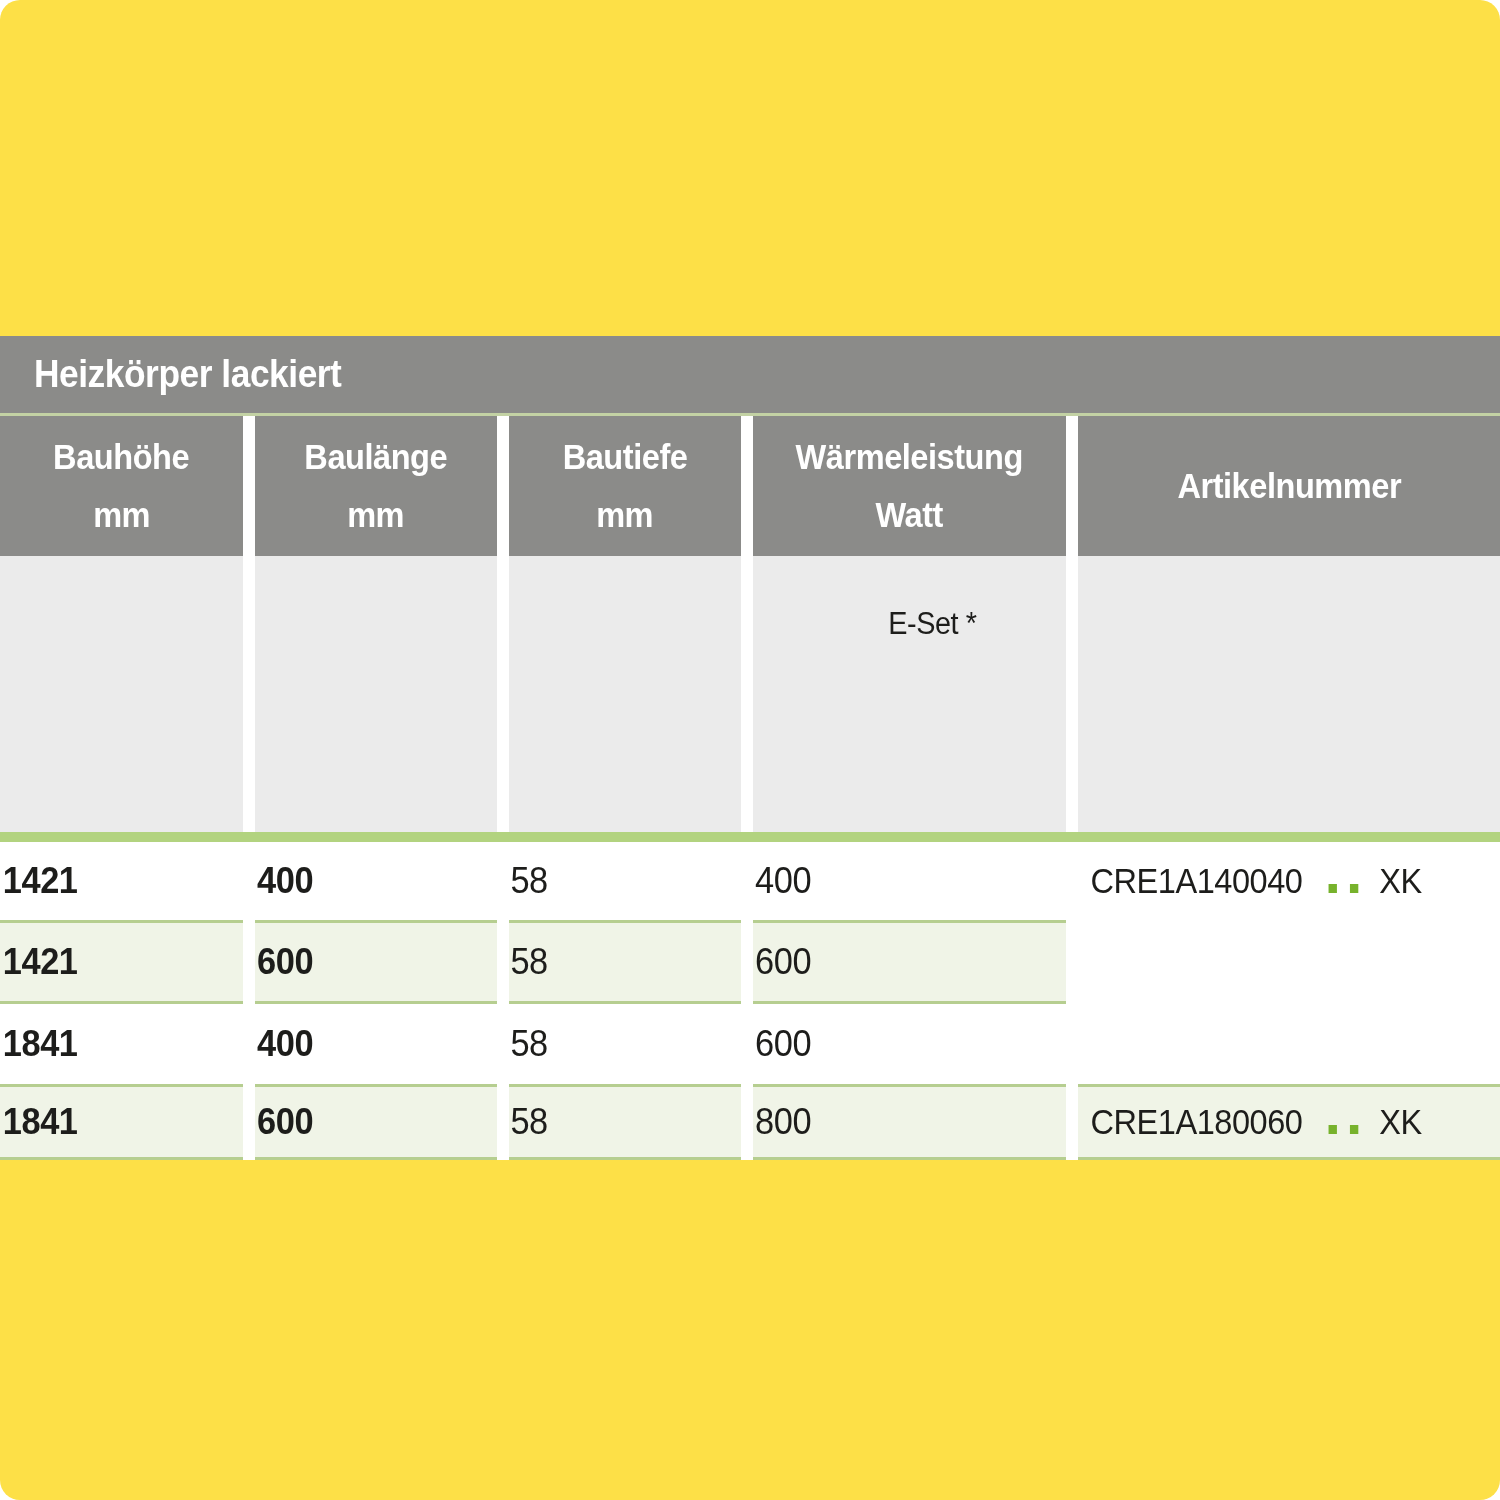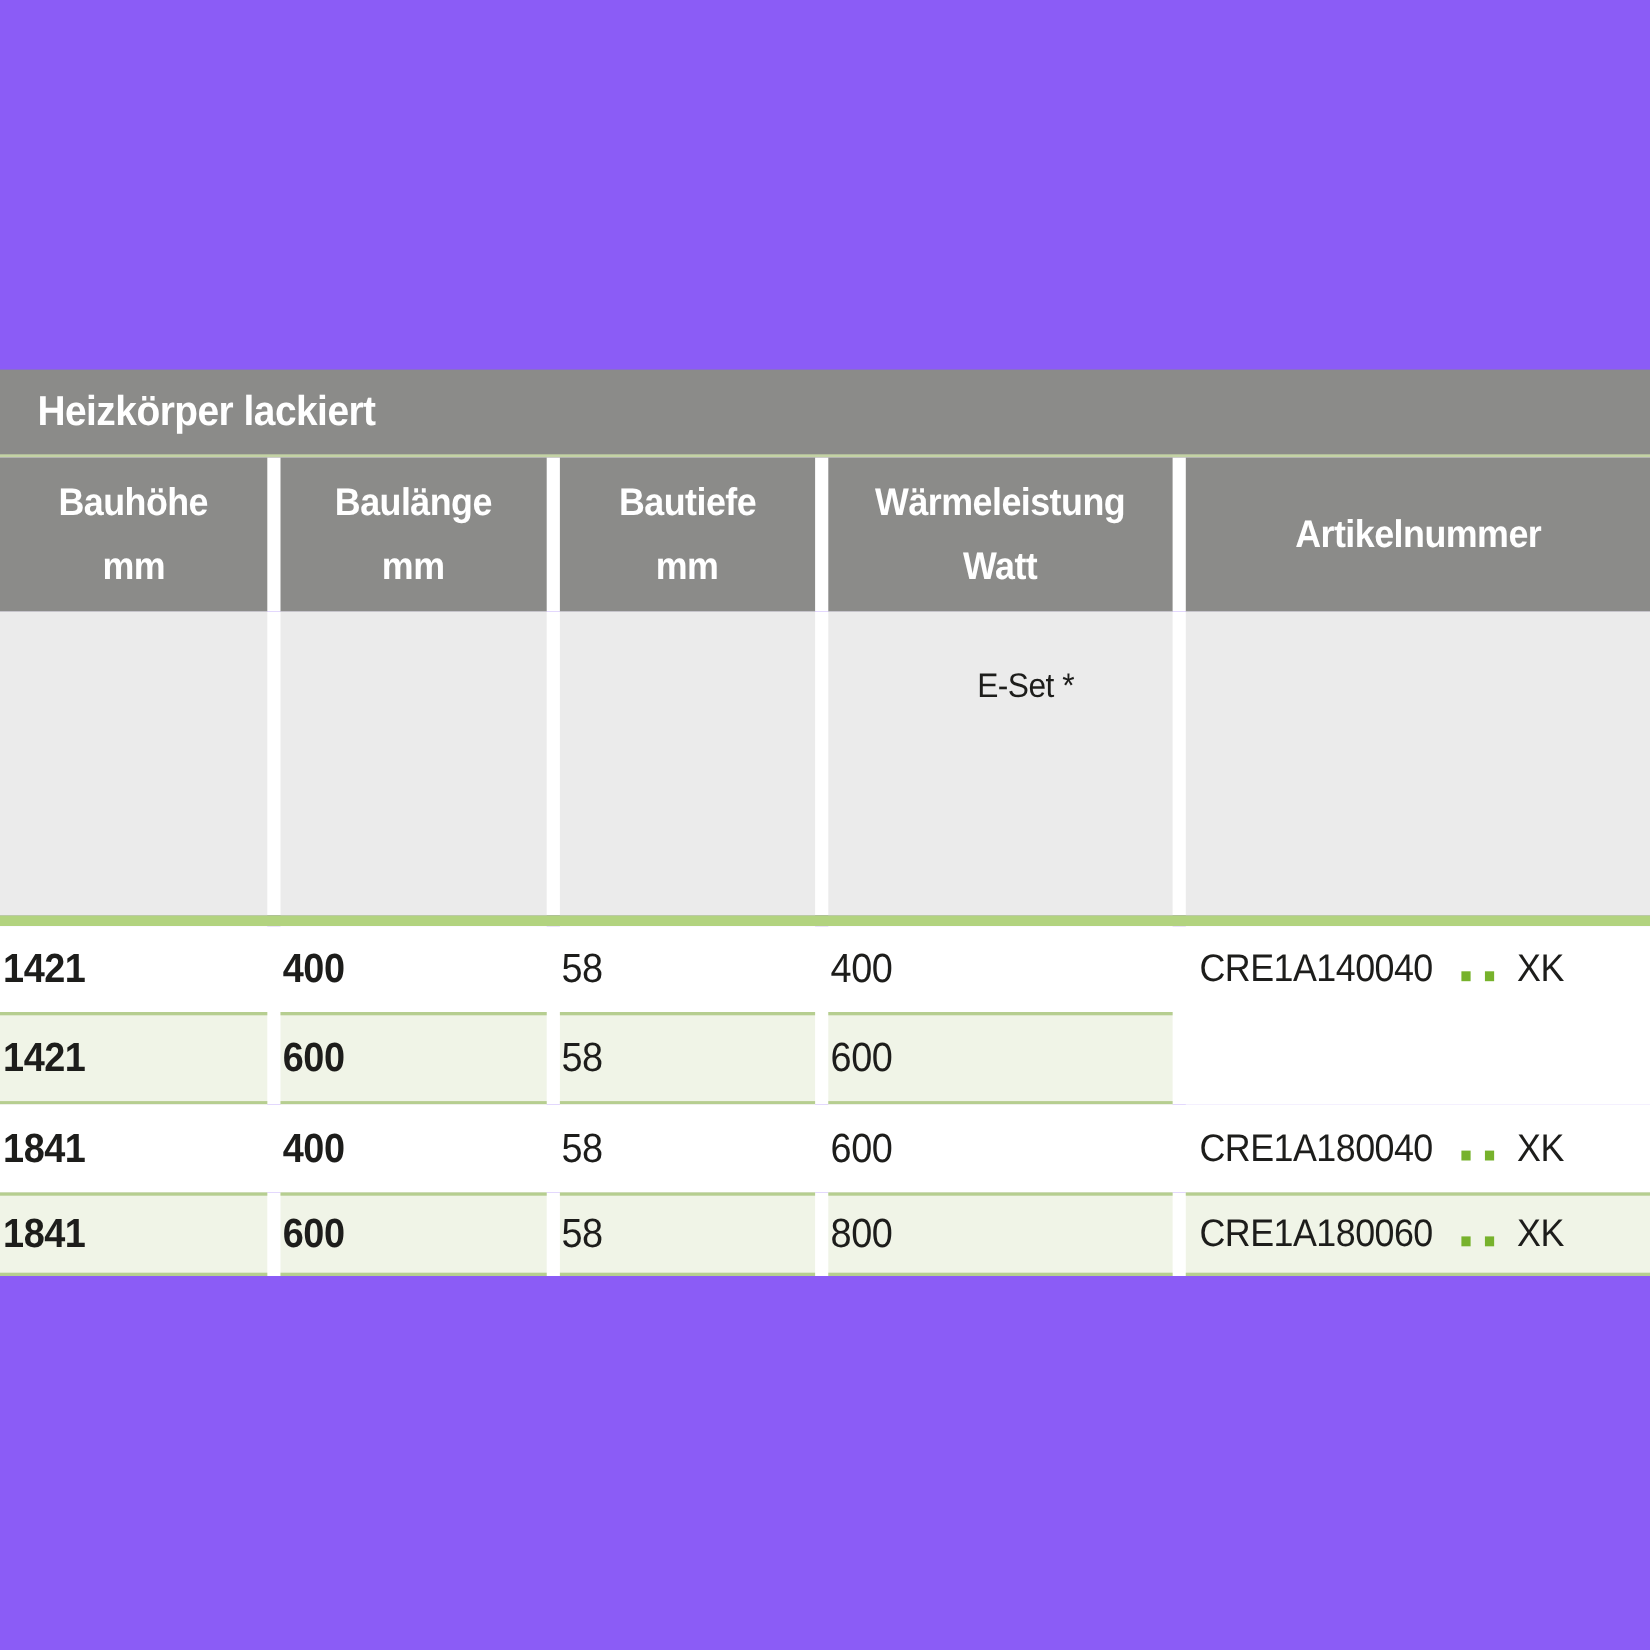--- a/index.html
+++ b/index.html
@@ -2,21 +2,21 @@
 <html><head>
 <meta charset="utf-8">
 <style>
   * { margin: 0; padding: 0; box-sizing: border-box; }
   html, body {
     width: 1500px; height: 1500px;
     background: #ffffff;
     font-family: "Liberation Sans", sans-serif;
     color: #1d1d1b;
   }
-  .page { position: relative; width: 1500px; height: 1500px; overflow: hidden; background: #8b5cf6; }
+  .page { position: relative; width: 1500px; height: 1500px; overflow: hidden; background: #fde047; border-radius: 20px; }
 
   .spec-table { position: absolute; top: 336px; left: 0; width: 1500px; }
 
   
   .title-bar {
     height: 80px;
     background: #8b8b89;
     border-bottom: 3px solid #c3d2a4;
     display: flex; align-items: center;
     padding-left: 34px;
@@ -172,51 +172,41 @@
         </div>
       <div class="cell bold">
           <span class="cond">400</span>
         </div>
       <div class="cell">
           <span class="cond">58</span>
         </div>
       <div class="cell">
           <span class="cond">600</span>
         </div>
+    </div>
+
+    <div class="grid data-row row-green r4">
+      <div class="cell bold">
+          <span class="cond">1841</span>
+        </div>
+      <div class="cell bold">
+          <span class="cond">600</span>
+        </div>
+      <div class="cell">
+          <span class="cond">58</span>
+        </div>
+      <div class="cell">
+          <span class="cond">800</span>
+        </div>
       <div class="cell">
         <span class="artikel cond">
-          <span>CRE1A180040</span>
+          <span>CRE1A180060</span>
           <span class="dots">
               <i class="dot"></i>
               <i class="dot"></i>
             </span>
           <span>XK</span>
         </span>
       </div>
     </div>
 
-    <div class="grid data-row row-green r4">
-      <div class="cell bold">
-          <span class="cond">1841</span>
-        </div>
-      <div class="cell bold">
-          <span class="cond">600</span>
-        </div>
-      <div class="cell">
-          <span class="cond">58</span>
-        </div>
-      <div class="cell">
-          <span class="cond">800</span>
-        </div>
-      <div class="cell">
-        <span class="artikel cond">
-          <span>CRE1A180060</span>
-          <span class="dots">
-              <i class="dot"></i>
-              <i class="dot"></i>
-            </span>
-          <span>XK</span>
-        </span>
-      </div>
-    </div>
-
   </div>
 </div>
 
 </body></html>

